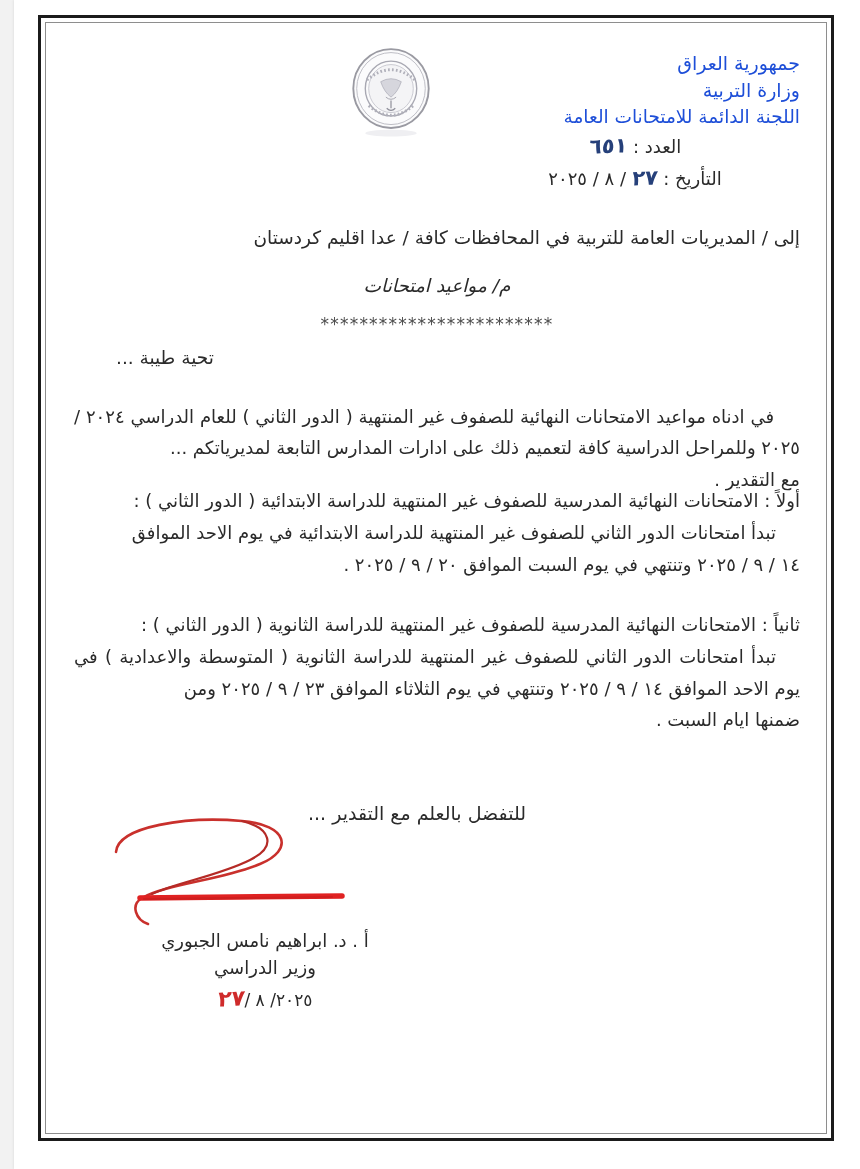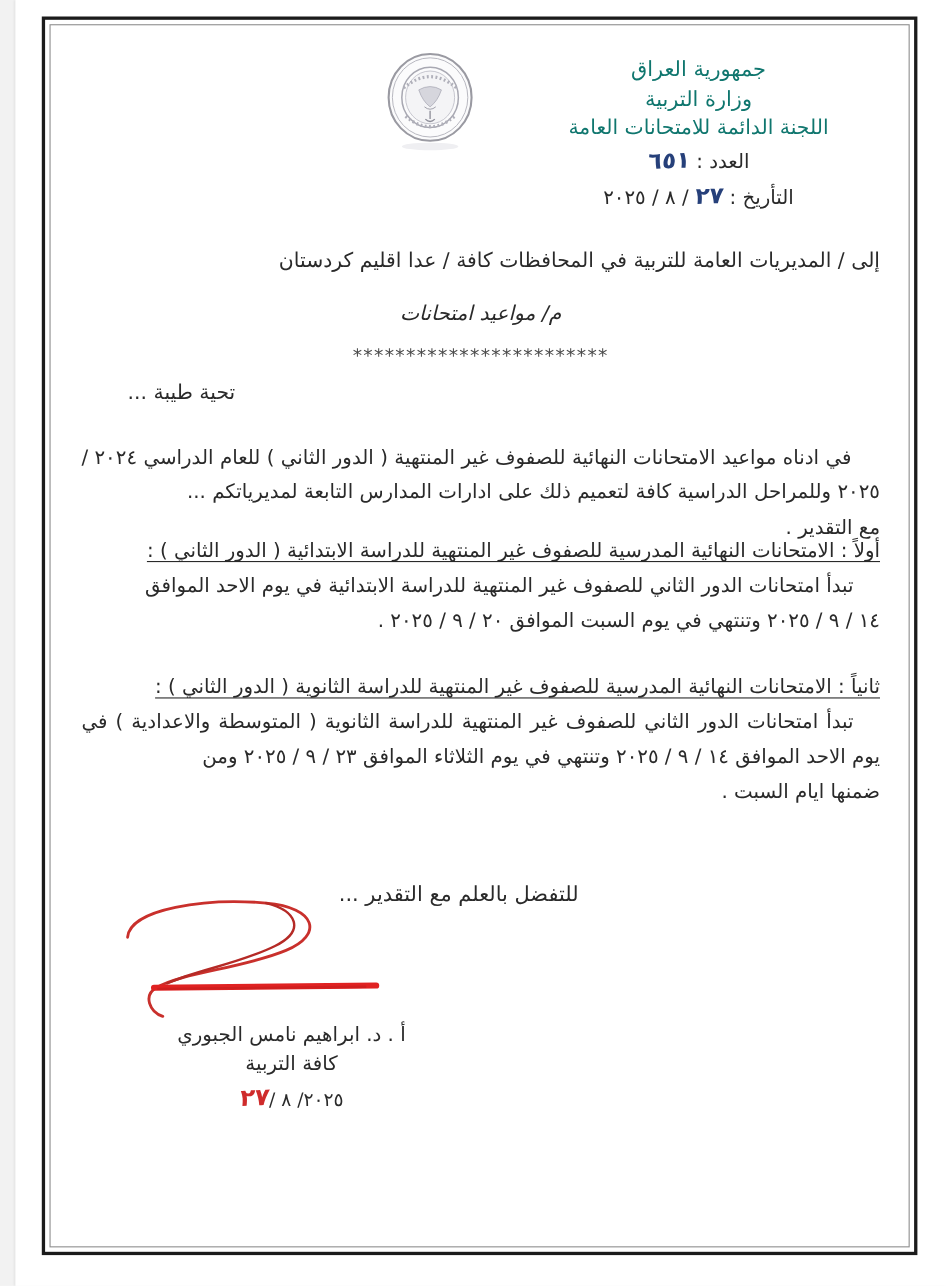--- a/index.html
+++ b/index.html
@@ -67,23 +67,24 @@
   #header-block {
     position: absolute;
     right: 22px;
     top: 28px;
     width: 330px;
     text-align: center;
     line-height: 1.42;
   }
   #header-block .hline {
     font-size: 19px;
-    color: #0f766e;
+    color: #1d4ed8;
     letter-spacing: 0.2px;
     white-space: nowrap;
+    text-align: right;
   }
   #header-block .hline.wide { font-size: 18.5px; }
 
   .field-row {
     font-size: 18px;
     margin-top: 2px;
     white-space: nowrap;
     text-align: center;
   }
   .hand-blue {
@@ -162,21 +163,20 @@
     display: block;
     text-align: right;
     padding-left: 36px;
     margin-top: 1px;
   }
 
   
   .section { position: absolute; right: 22px; width: 726px; }
   .section-title {
     font-size: 18px;
-    text-decoration: underline;
     text-underline-offset: 4px;
     text-decoration-thickness: 1px;
     white-space: nowrap;
     text-align: right;
   }
   .section-body {
     font-size: 18px;
     line-height: 1.75;
     margin-top: 6px;
     text-align: justify;
@@ -329,21 +329,21 @@
         <path d="M24 40 C 26 14, 96 4, 150 9 C 196 13, 202 38, 168 52
                  C 130 68, 74 72, 50 86 C 38 93, 44 108, 56 112" fill="none" stroke="#c9302c" stroke-width="2.6" stroke-linecap="round"></path>
         <path d="M150 9 C 178 16, 186 34, 158 48 C 126 64, 86 70, 60 82" fill="none" stroke="#b52a26" stroke-width="2.2" stroke-linecap="round"></path>
 
         <path d="M48 86 L 250 84" fill="none" stroke="#e02222" stroke-width="5.5" stroke-linecap="round"></path>
         <path d="M52 87 L 240 85" fill="none" stroke="#cf1f1f" stroke-width="2.2" stroke-linecap="round"></path>
       </svg>
 
       <div id="signer-lines">
         <div class="sname">أ . د. ابراهيم نامس الجبوري</div>
-        <div class="stitle">كافة التربية</div>
+        <div class="stitle">وزير الدراسي</div>
         <div class="sdate">
           <span>٢٠٢٥/ ٨ /</span><span class="hand-red">٢٧</span>
         </div>
       </div>
 
     </div>
 
   </div>
 </div>
 

